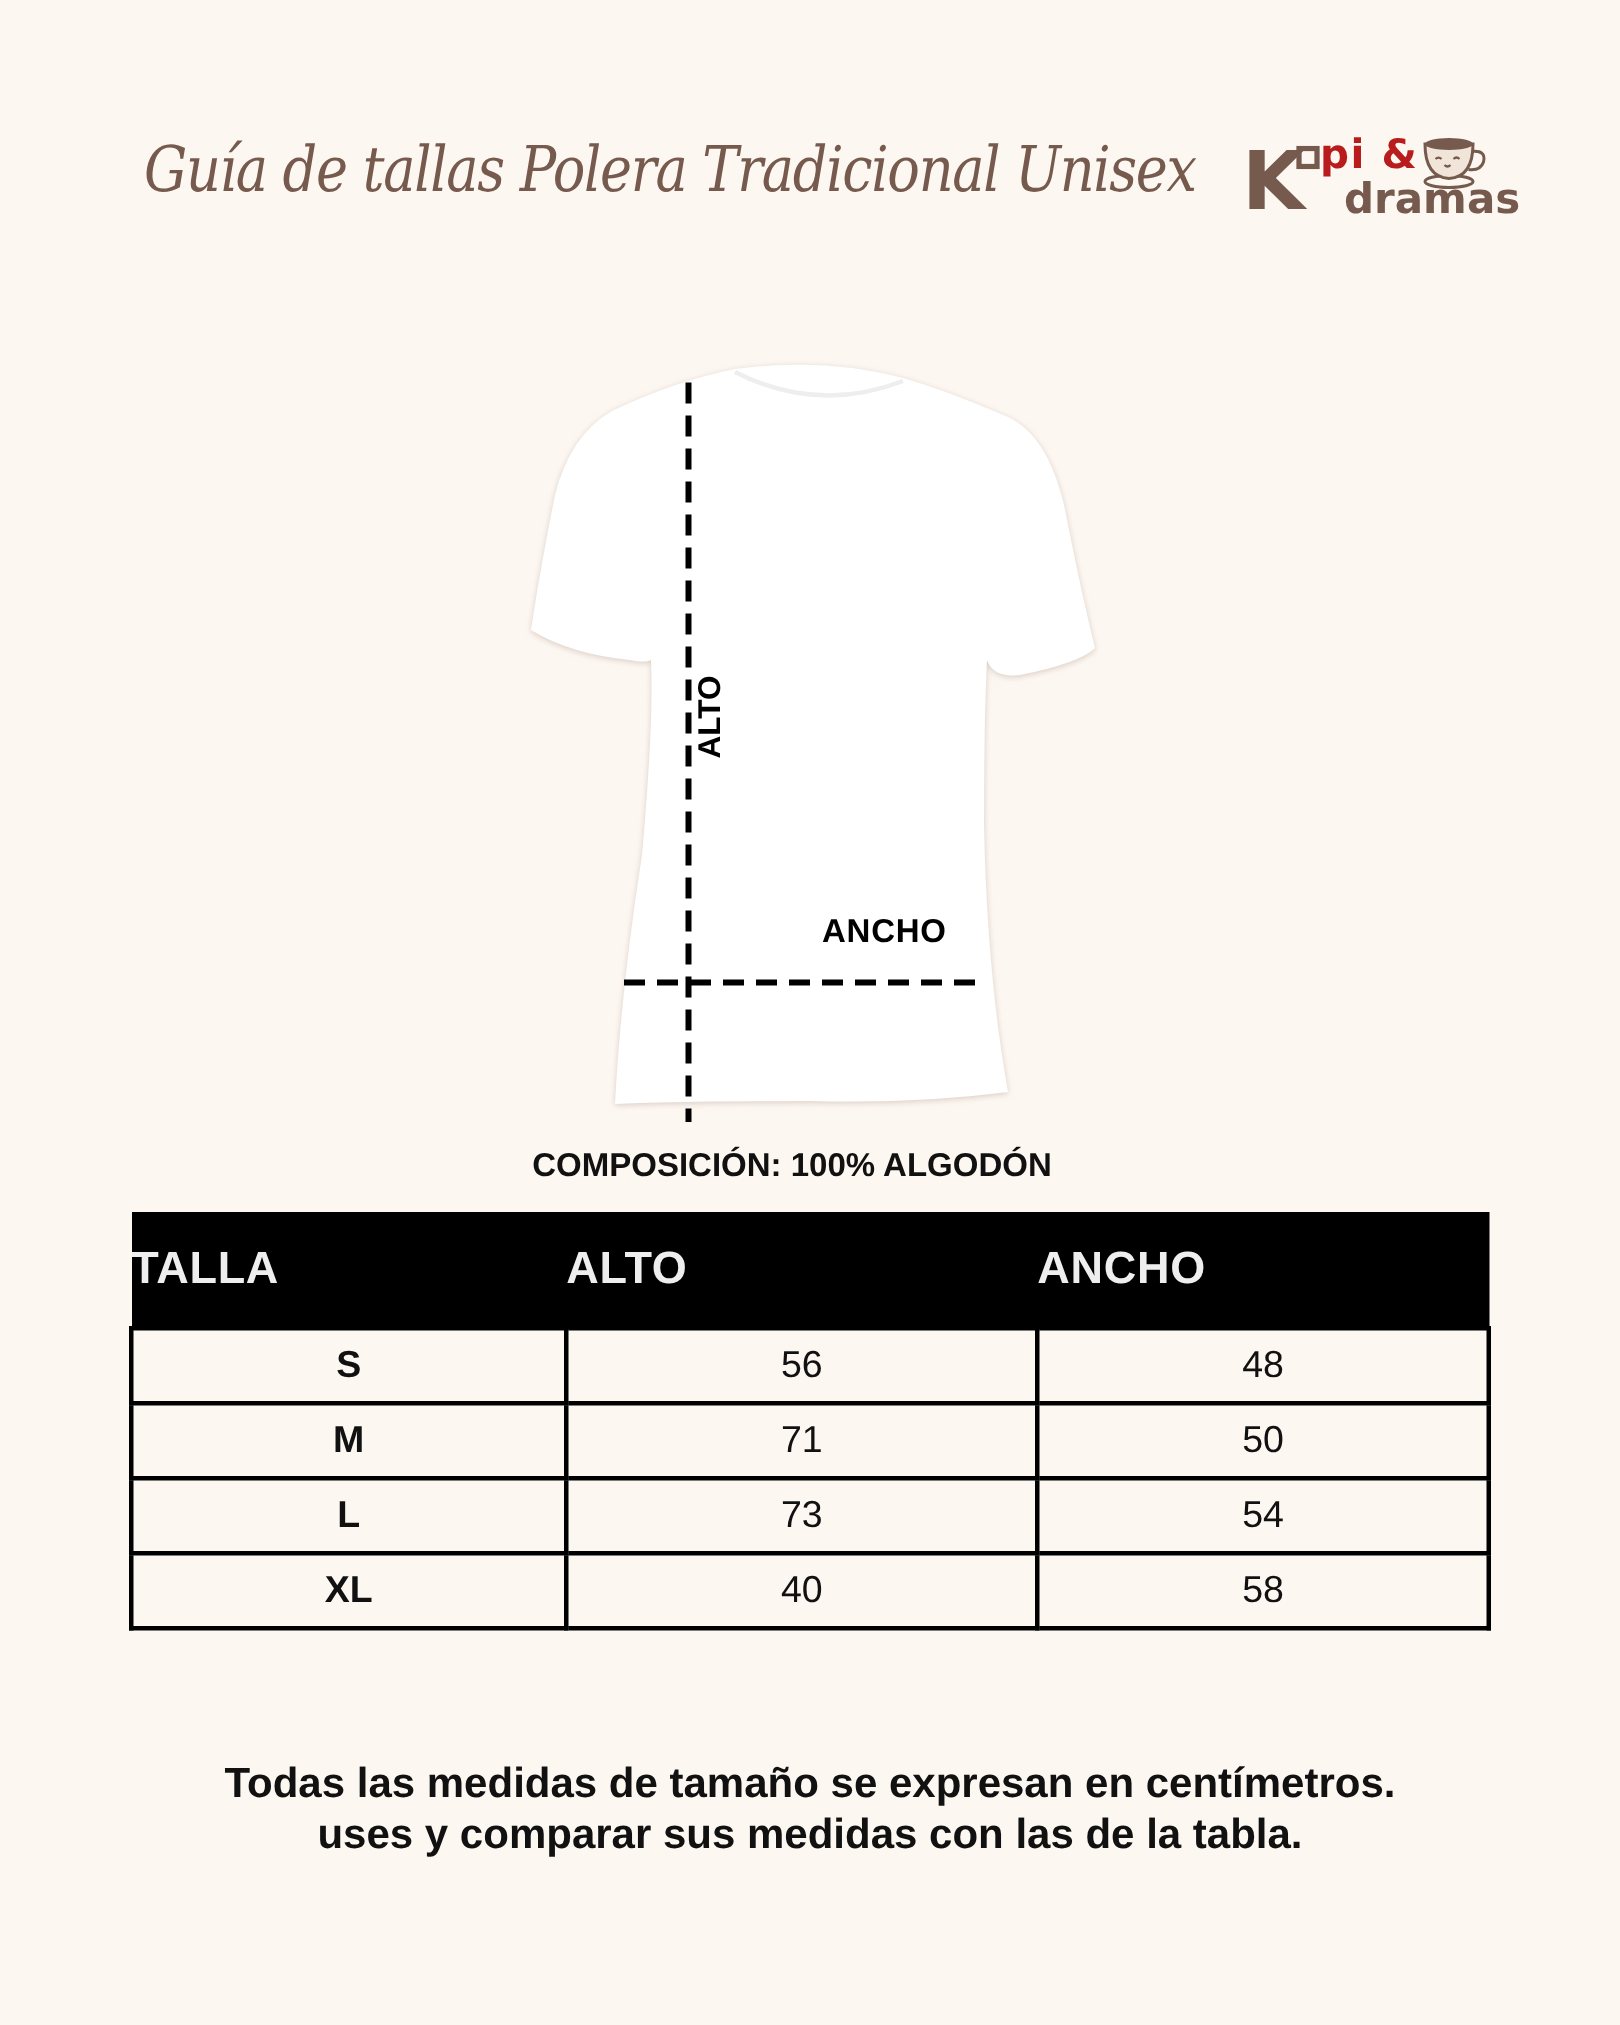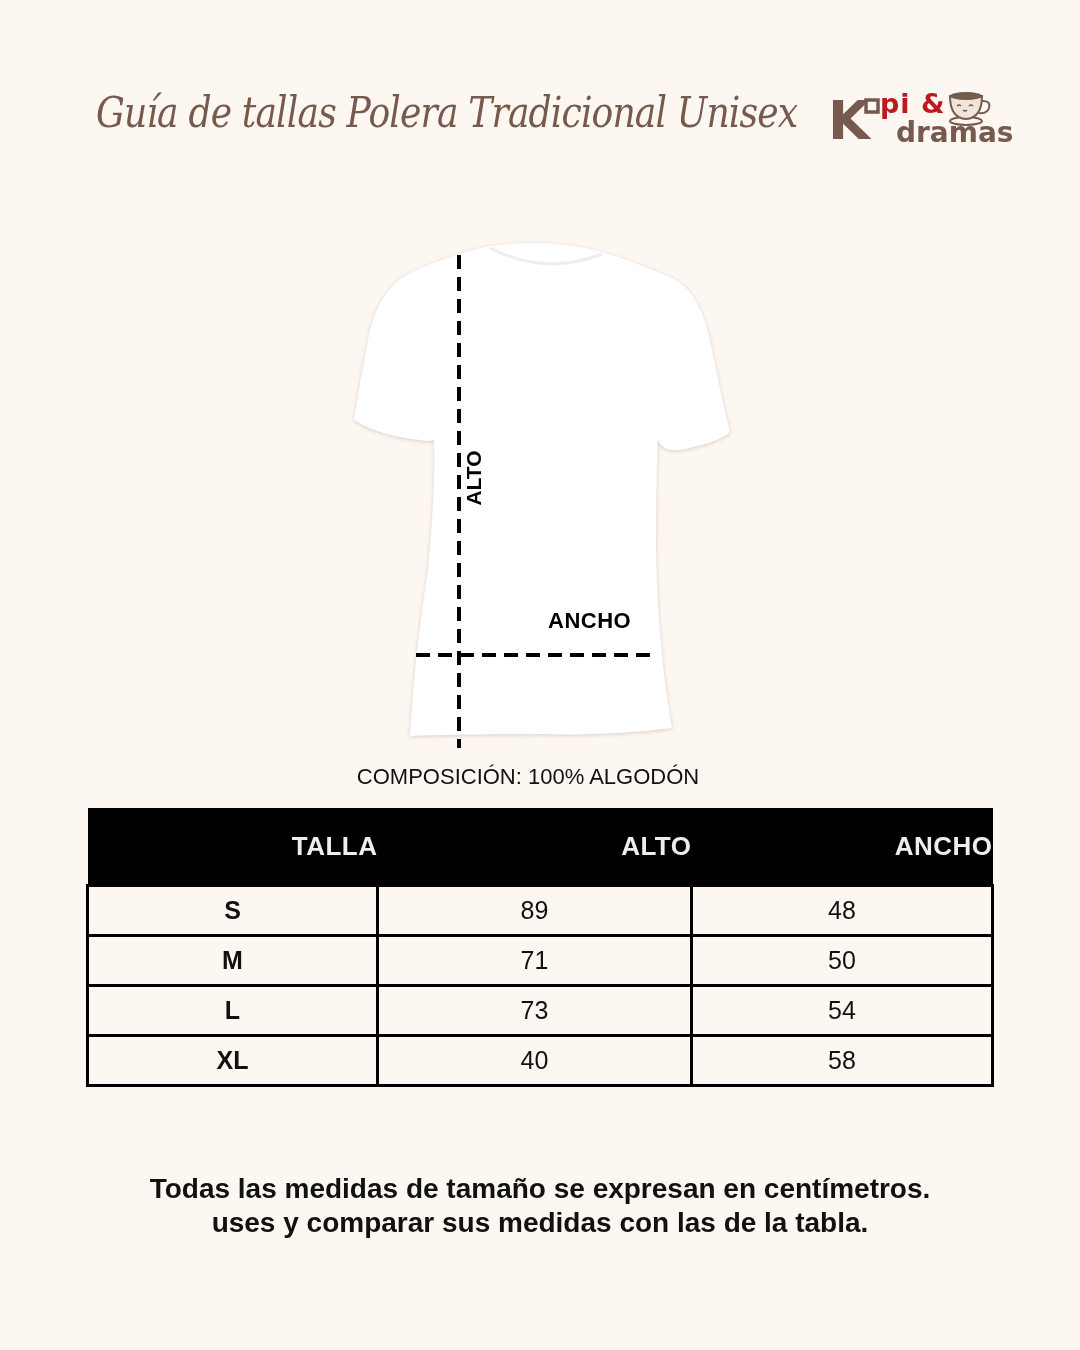--- a/index.html
+++ b/index.html
@@ -47,32 +47,32 @@
     transform-origin: center center;
     white-space: nowrap;
   }
   .label-ancho {
     position: absolute; left: 548px; top: 608px;
     font-weight: bold; font-size: 22px; color: #000; letter-spacing: 0.5px;
   }
   .composition {
     position: absolute; left: 0; width: 1056px; top: 764px;
     text-align: center;
-    font-weight: normal; font-size: 22px; color: #111;
+    font-weight: bold; font-size: 22px; color: #111;
   }
   table.sizes {
     position: absolute; left: 86px; top: 808px;
     width: 908px;
     border-collapse: collapse;
   }
   table.sizes th {
     background: #000; color: #eeeeee;
-    font-weight: bold; font-size: 26px;
+    font-weight: bold; font-size: 30px;
     height: 76px; padding: 0;
-    text-align: right;
+    text-align: left;
     letter-spacing: 0.5px;
   }
   table.sizes td {
     border: 3px solid #000;
     height: 47px; padding: 0;
     text-align: center;
     font-size: 25px; color: #111;
     background: #fdf7f2;
   }
   table.sizes td.size { font-weight: bold; }
@@ -131,21 +131,21 @@
   <thead>
     <tr>
       <th style="width:290px">TALLA</th>
       <th style="width:314px">ALTO</th>
       <th>ANCHO</th>
     </tr>
   </thead>
   <tbody>
     <tr>
       <td class="size">S</td>
-      <td>89</td>
+      <td>56</td>
       <td>48</td>
     </tr>
     <tr>
       <td class="size">M</td>
       <td>71</td>
       <td>50</td>
     </tr>
     <tr>
       <td class="size">L</td>
       <td>73</td>

